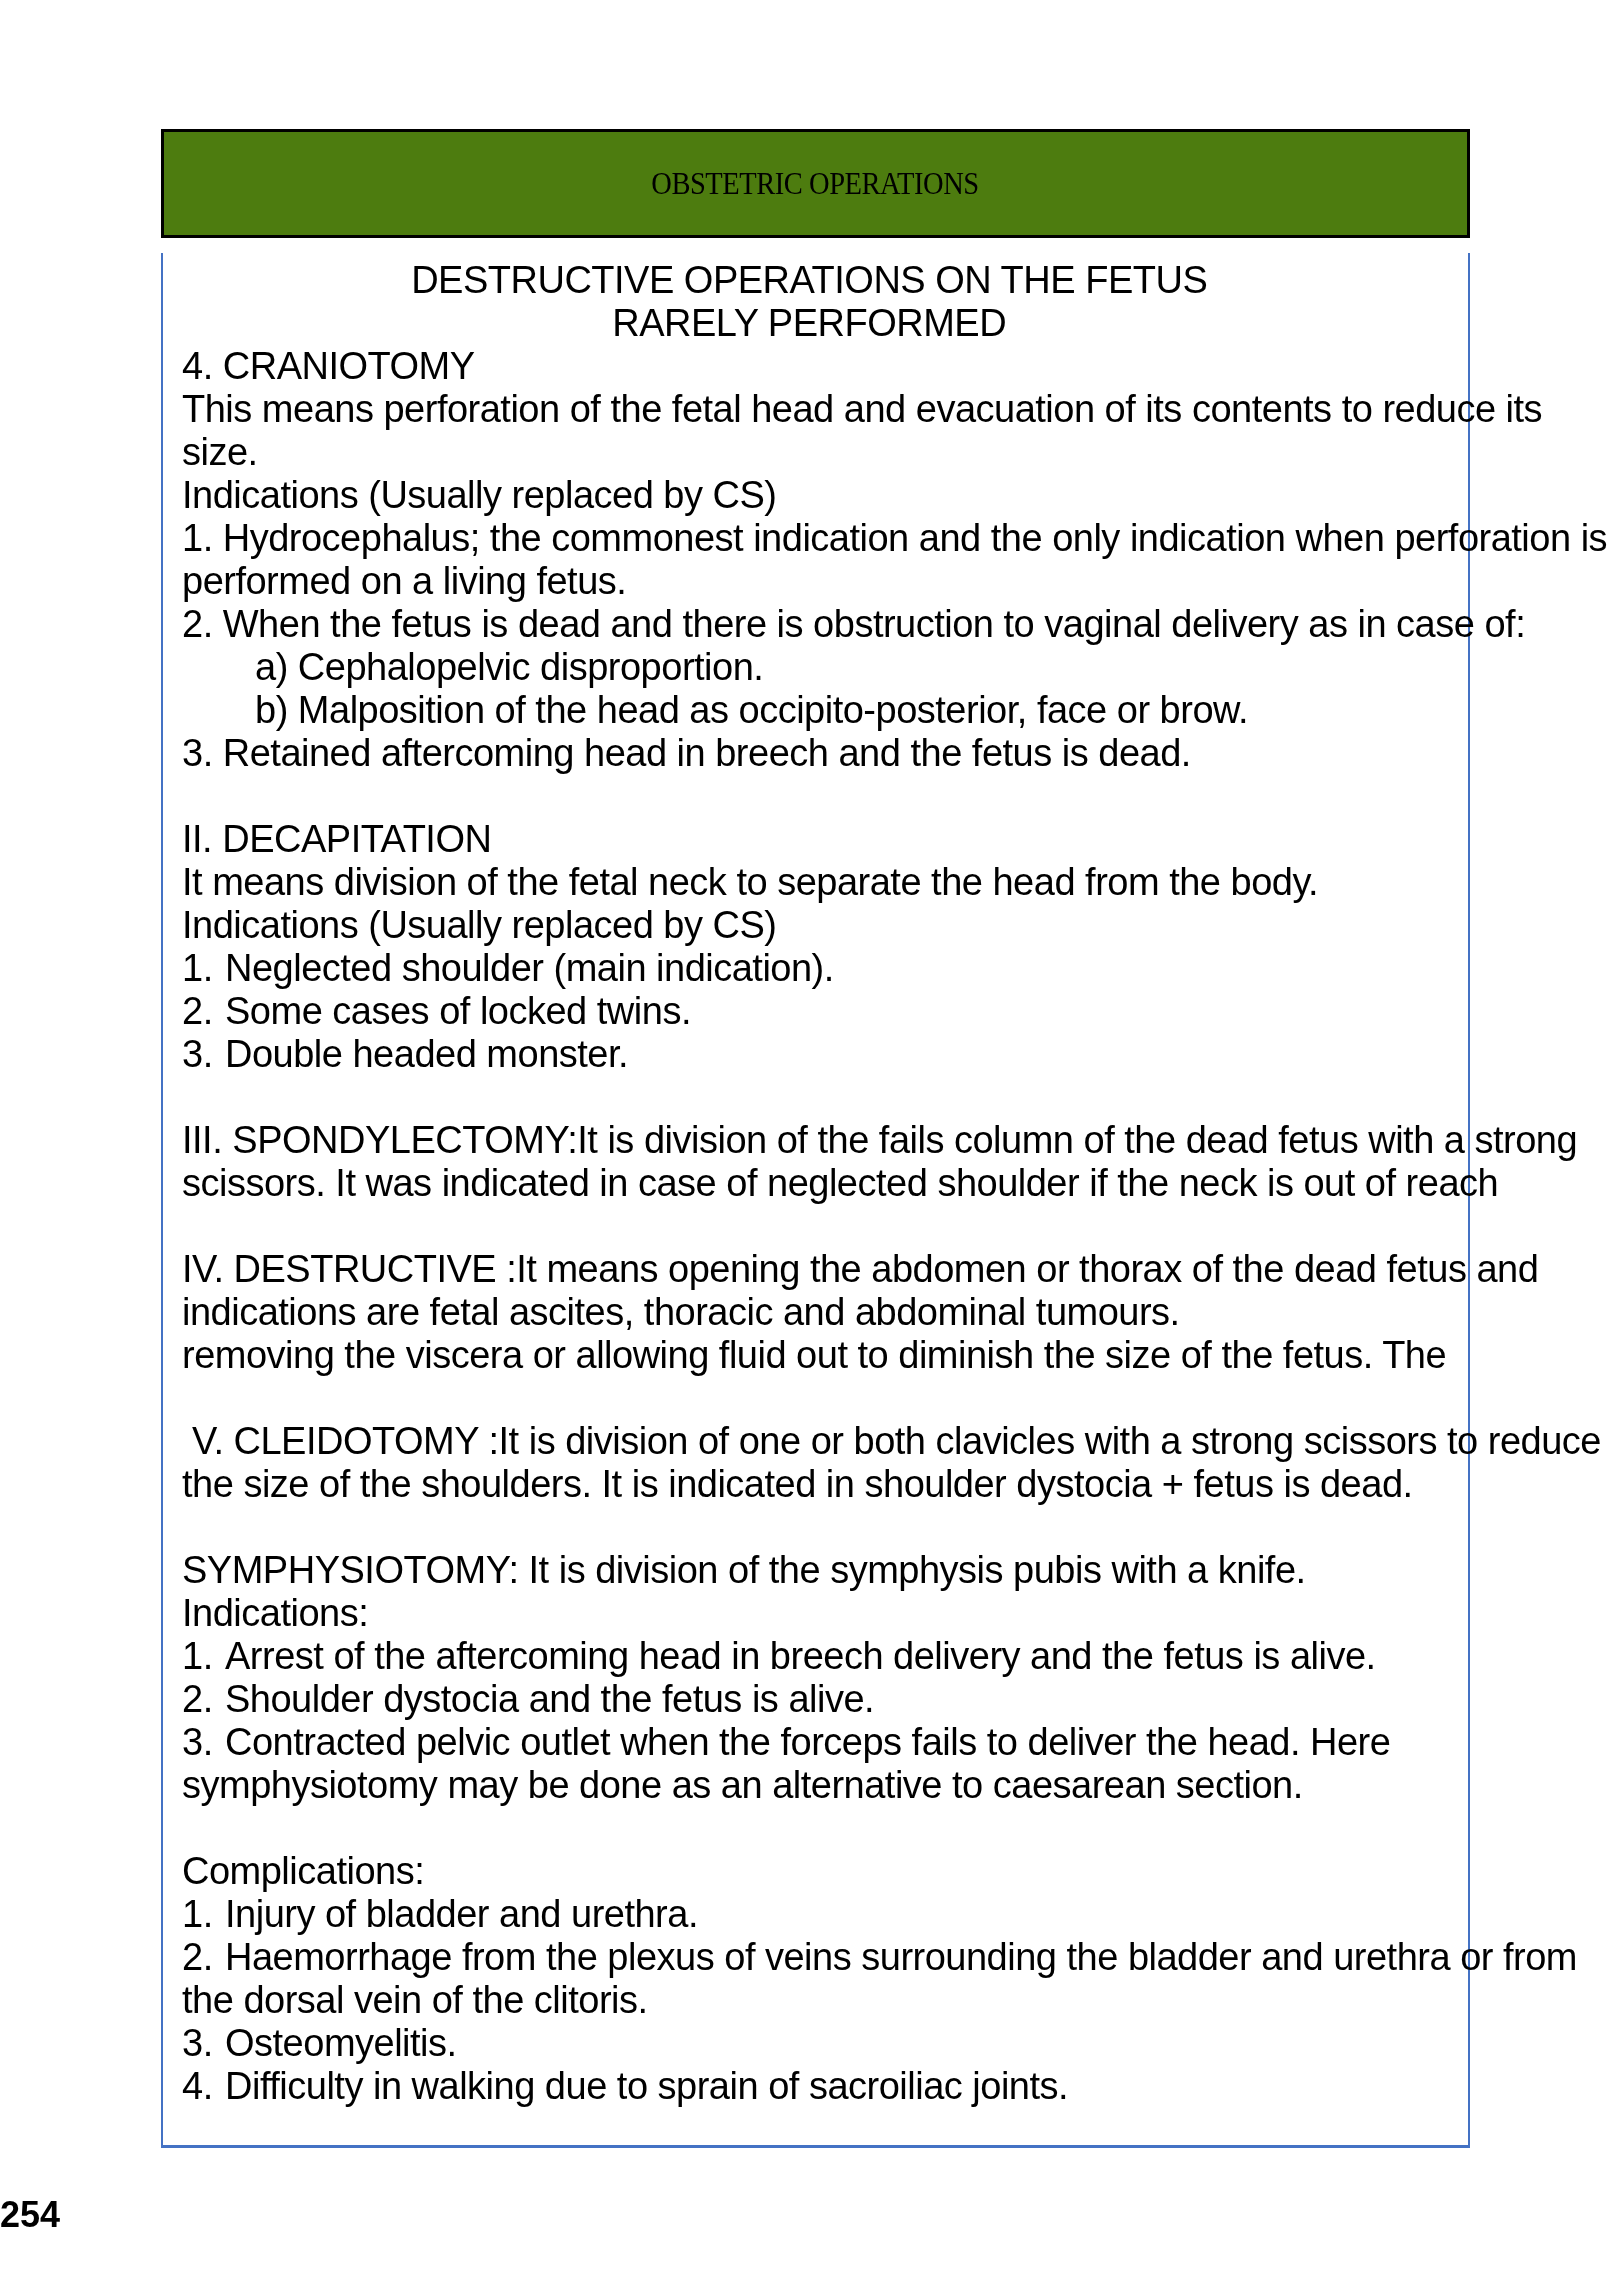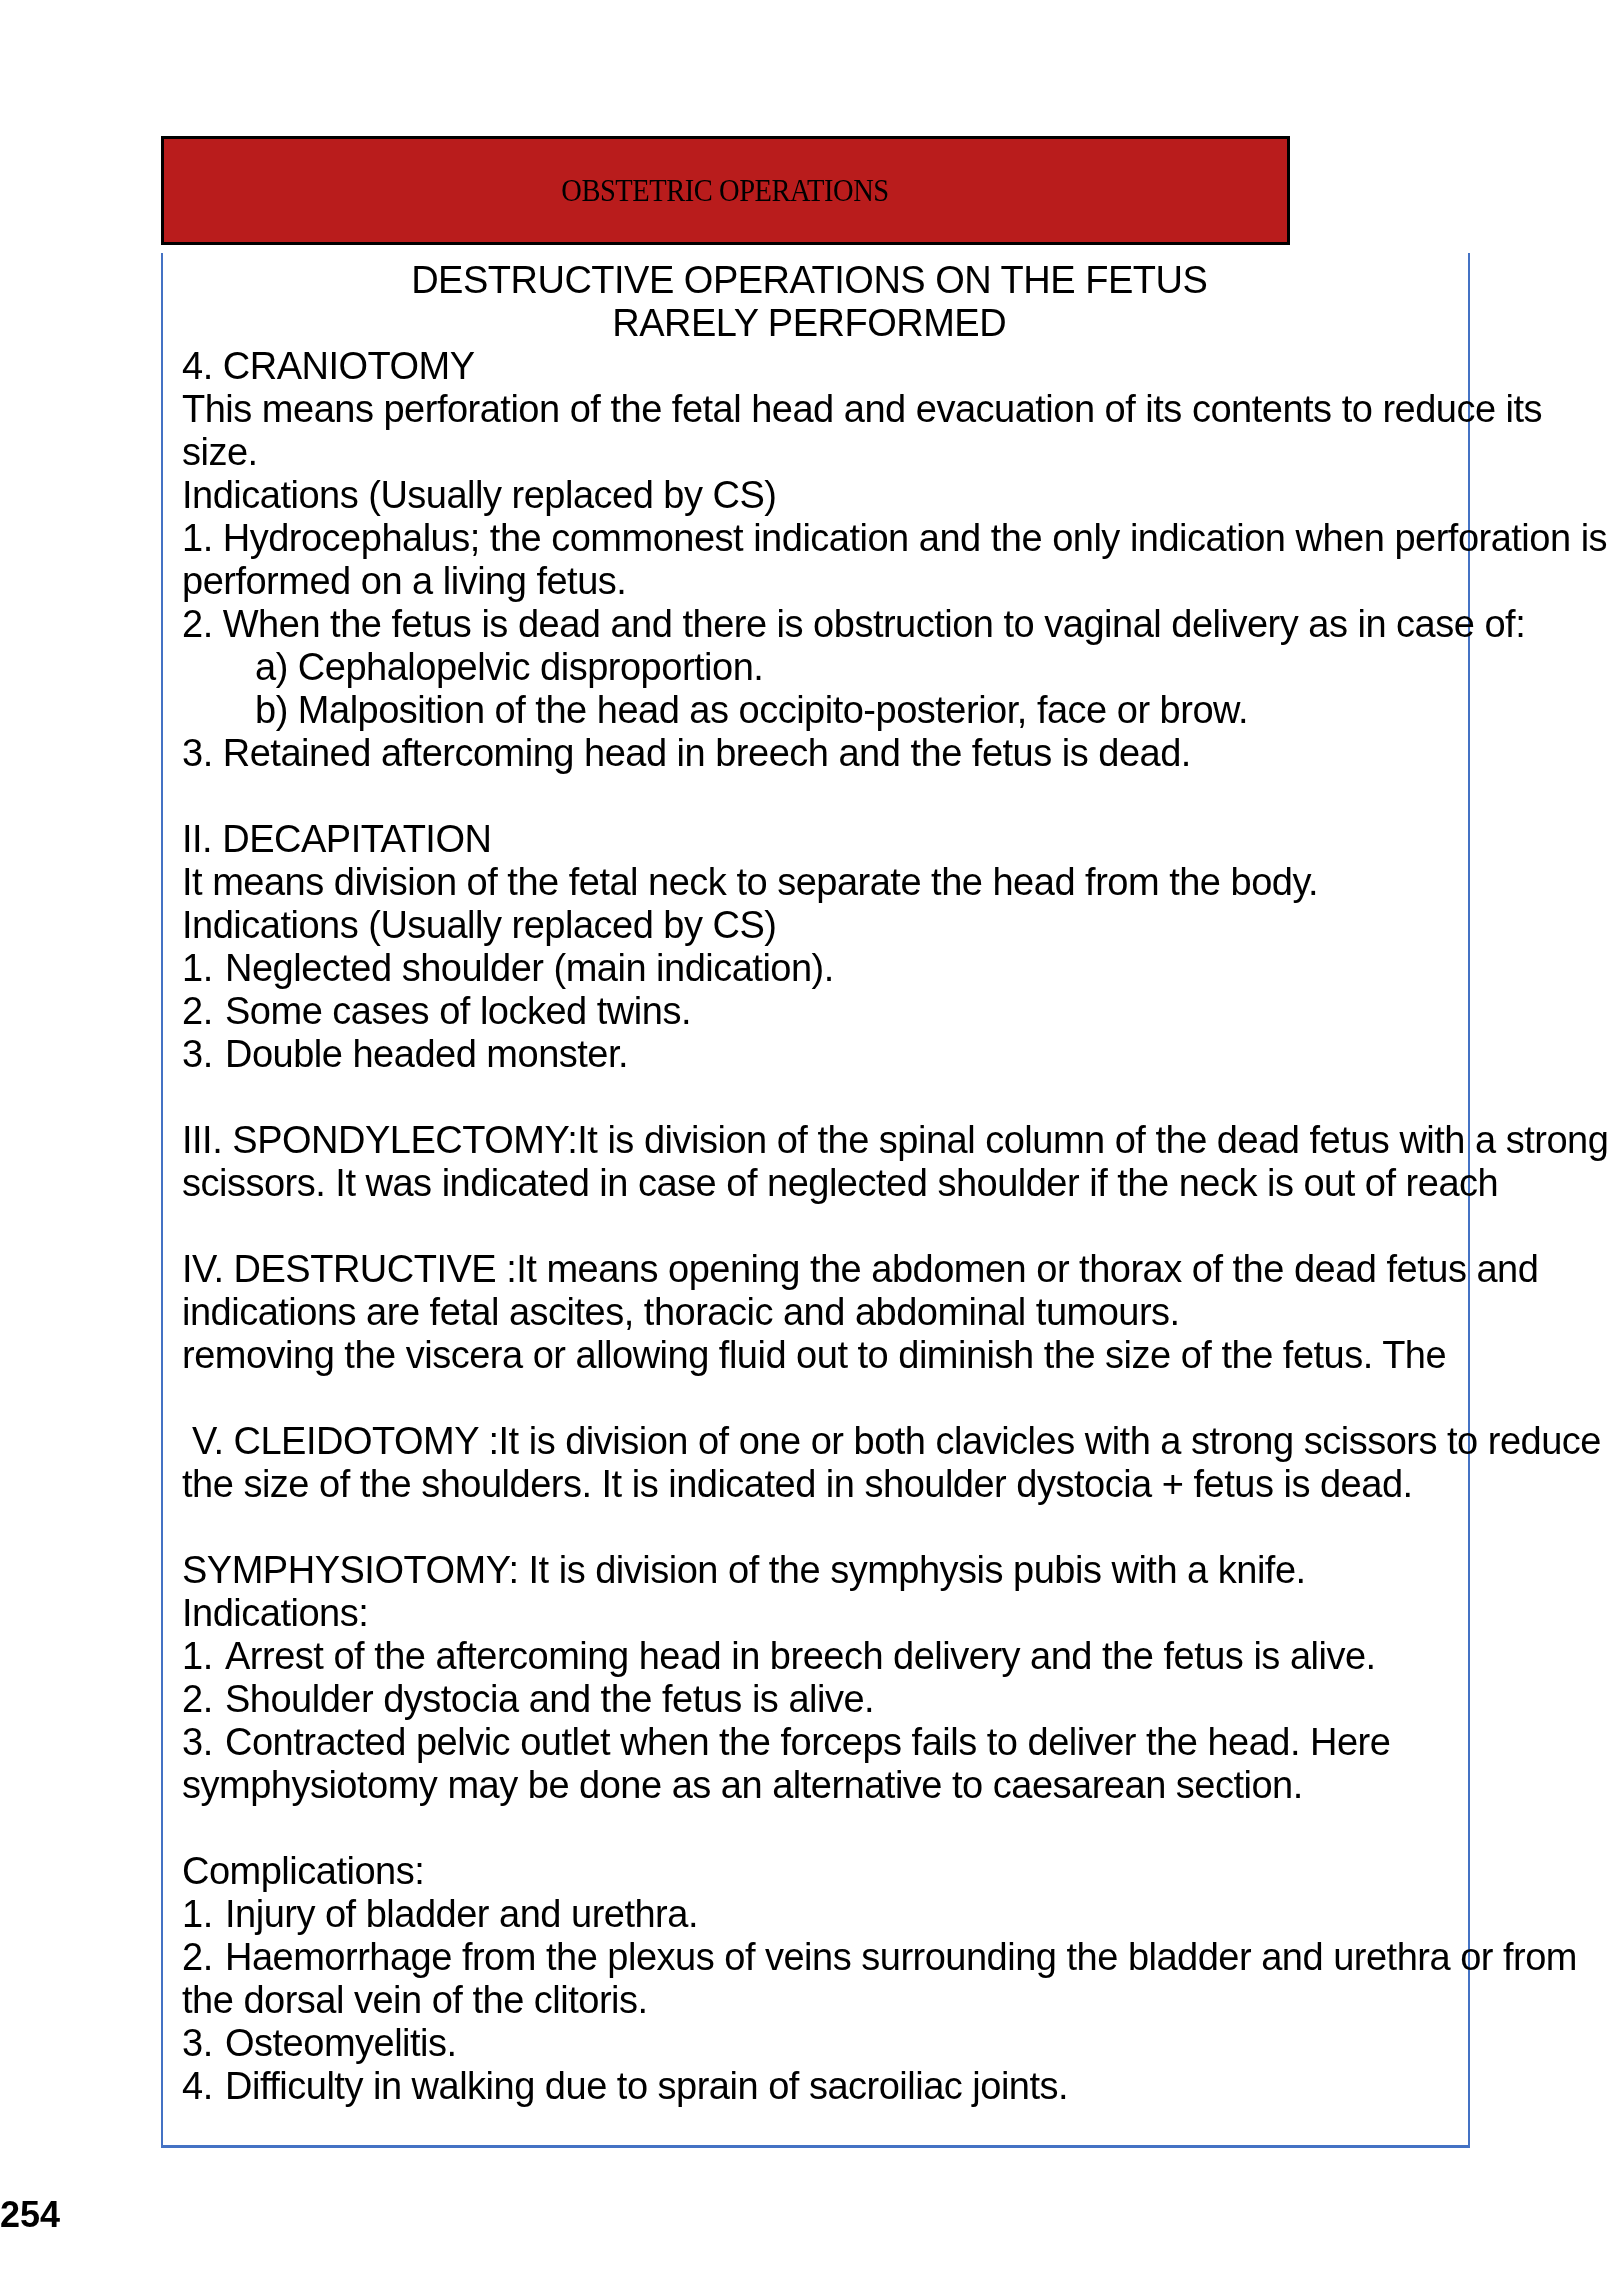--- a/index.html
+++ b/index.html
@@ -1,19 +1,19 @@
 <!DOCTYPE html>
 <html><head>
 <meta charset="utf-8">
 <style>
   html, body { margin:0; padding:0; background:#ffffff; }
   body { width:1621px; height:2293px; position:relative; overflow:hidden;
          font-family:"Liberation Sans", sans-serif; color:#000; }
-  .header-box { position:absolute; left:161px; top:136px; width:1129px; height:109px;
-    box-sizing:border-box; border:3.9px solid #000; background:#b91c1c; display:flex;
+  .header-box { position:absolute; left:161px; top:129px; width:1309px; height:109px;
+    box-sizing:border-box; border:3.9px solid #000; background:#4d7c0f; display:flex;
     align-items:center; justify-content:center; }
   .header-title { font-family:"Liberation Serif", serif; font-size:31px; letter-spacing:-0.5px;
     transform:scaleX(0.92); }
   .body-box { position:absolute; left:161px; top:253px; width:1309px; height:1895px;
     box-sizing:border-box; border:2.9px solid #4472c4; border-top:none; border-bottom:3.9px solid #4472c4; }
   .content { position:absolute; left:182px; top:259px; width:1274px; }
   .line { height:43px; line-height:43px; font-size:38px; white-space:nowrap;
     letter-spacing:-0.5px; transform-origin:left center; }
   .center { text-align:center; width:1274px; margin-left:-9.8px; }
   .b { font-weight:normal; }
@@ -48,21 +48,21 @@
   <div class="gap"></div>
 
   <div class="line b">II. DECAPITATION</div>
   <div class="line">It means division of the fetal neck to separate the head from the body.</div>
   <div class="line b">Indications (Usually replaced by CS)</div>
   <div class="line"><span class="num">1.</span><span>Neglected shoulder (main indication).</span></div>
   <div class="line"><span class="num">2.</span><span>Some cases of locked twins.</span></div>
   <div class="line"><span class="num">3.</span><span>Double headed monster.</span></div>
   <div class="gap"></div>
 
-  <div class="line"><span class="b">III. SPONDYLECTOMY</span><span>:It is division of the spinal column of the dead fetus with a strong</span></div>
+  <div class="line"><span class="b">III. SPONDYLECTOMY</span><span>:It is division of the fails column of the dead fetus with a strong</span></div>
   <div class="line">scissors. It was indicated in case of neglected shoulder if the neck is out of reach</div>
   <div class="gap"></div>
 
   <div class="line"><span class="b">IV. DESTRUCTIVE</span><span> :It means opening the abdomen or thorax of the dead fetus and</span></div>
   <div class="line">indications are fetal ascites, thoracic and abdominal tumours.</div>
   <div class="line">removing the viscera or allowing fluid out to diminish the size of the fetus. The</div>
   <div class="gap"></div>
 
   <div class="line" style="white-space:pre"><span class="b"> V. CLEIDOTOMY</span><span> :It is division of one or both clavicles with a strong scissors to reduce</span></div>
   <div class="line">the size of the shoulders. It is indicated in shoulder dystocia + fetus is dead.</div>

